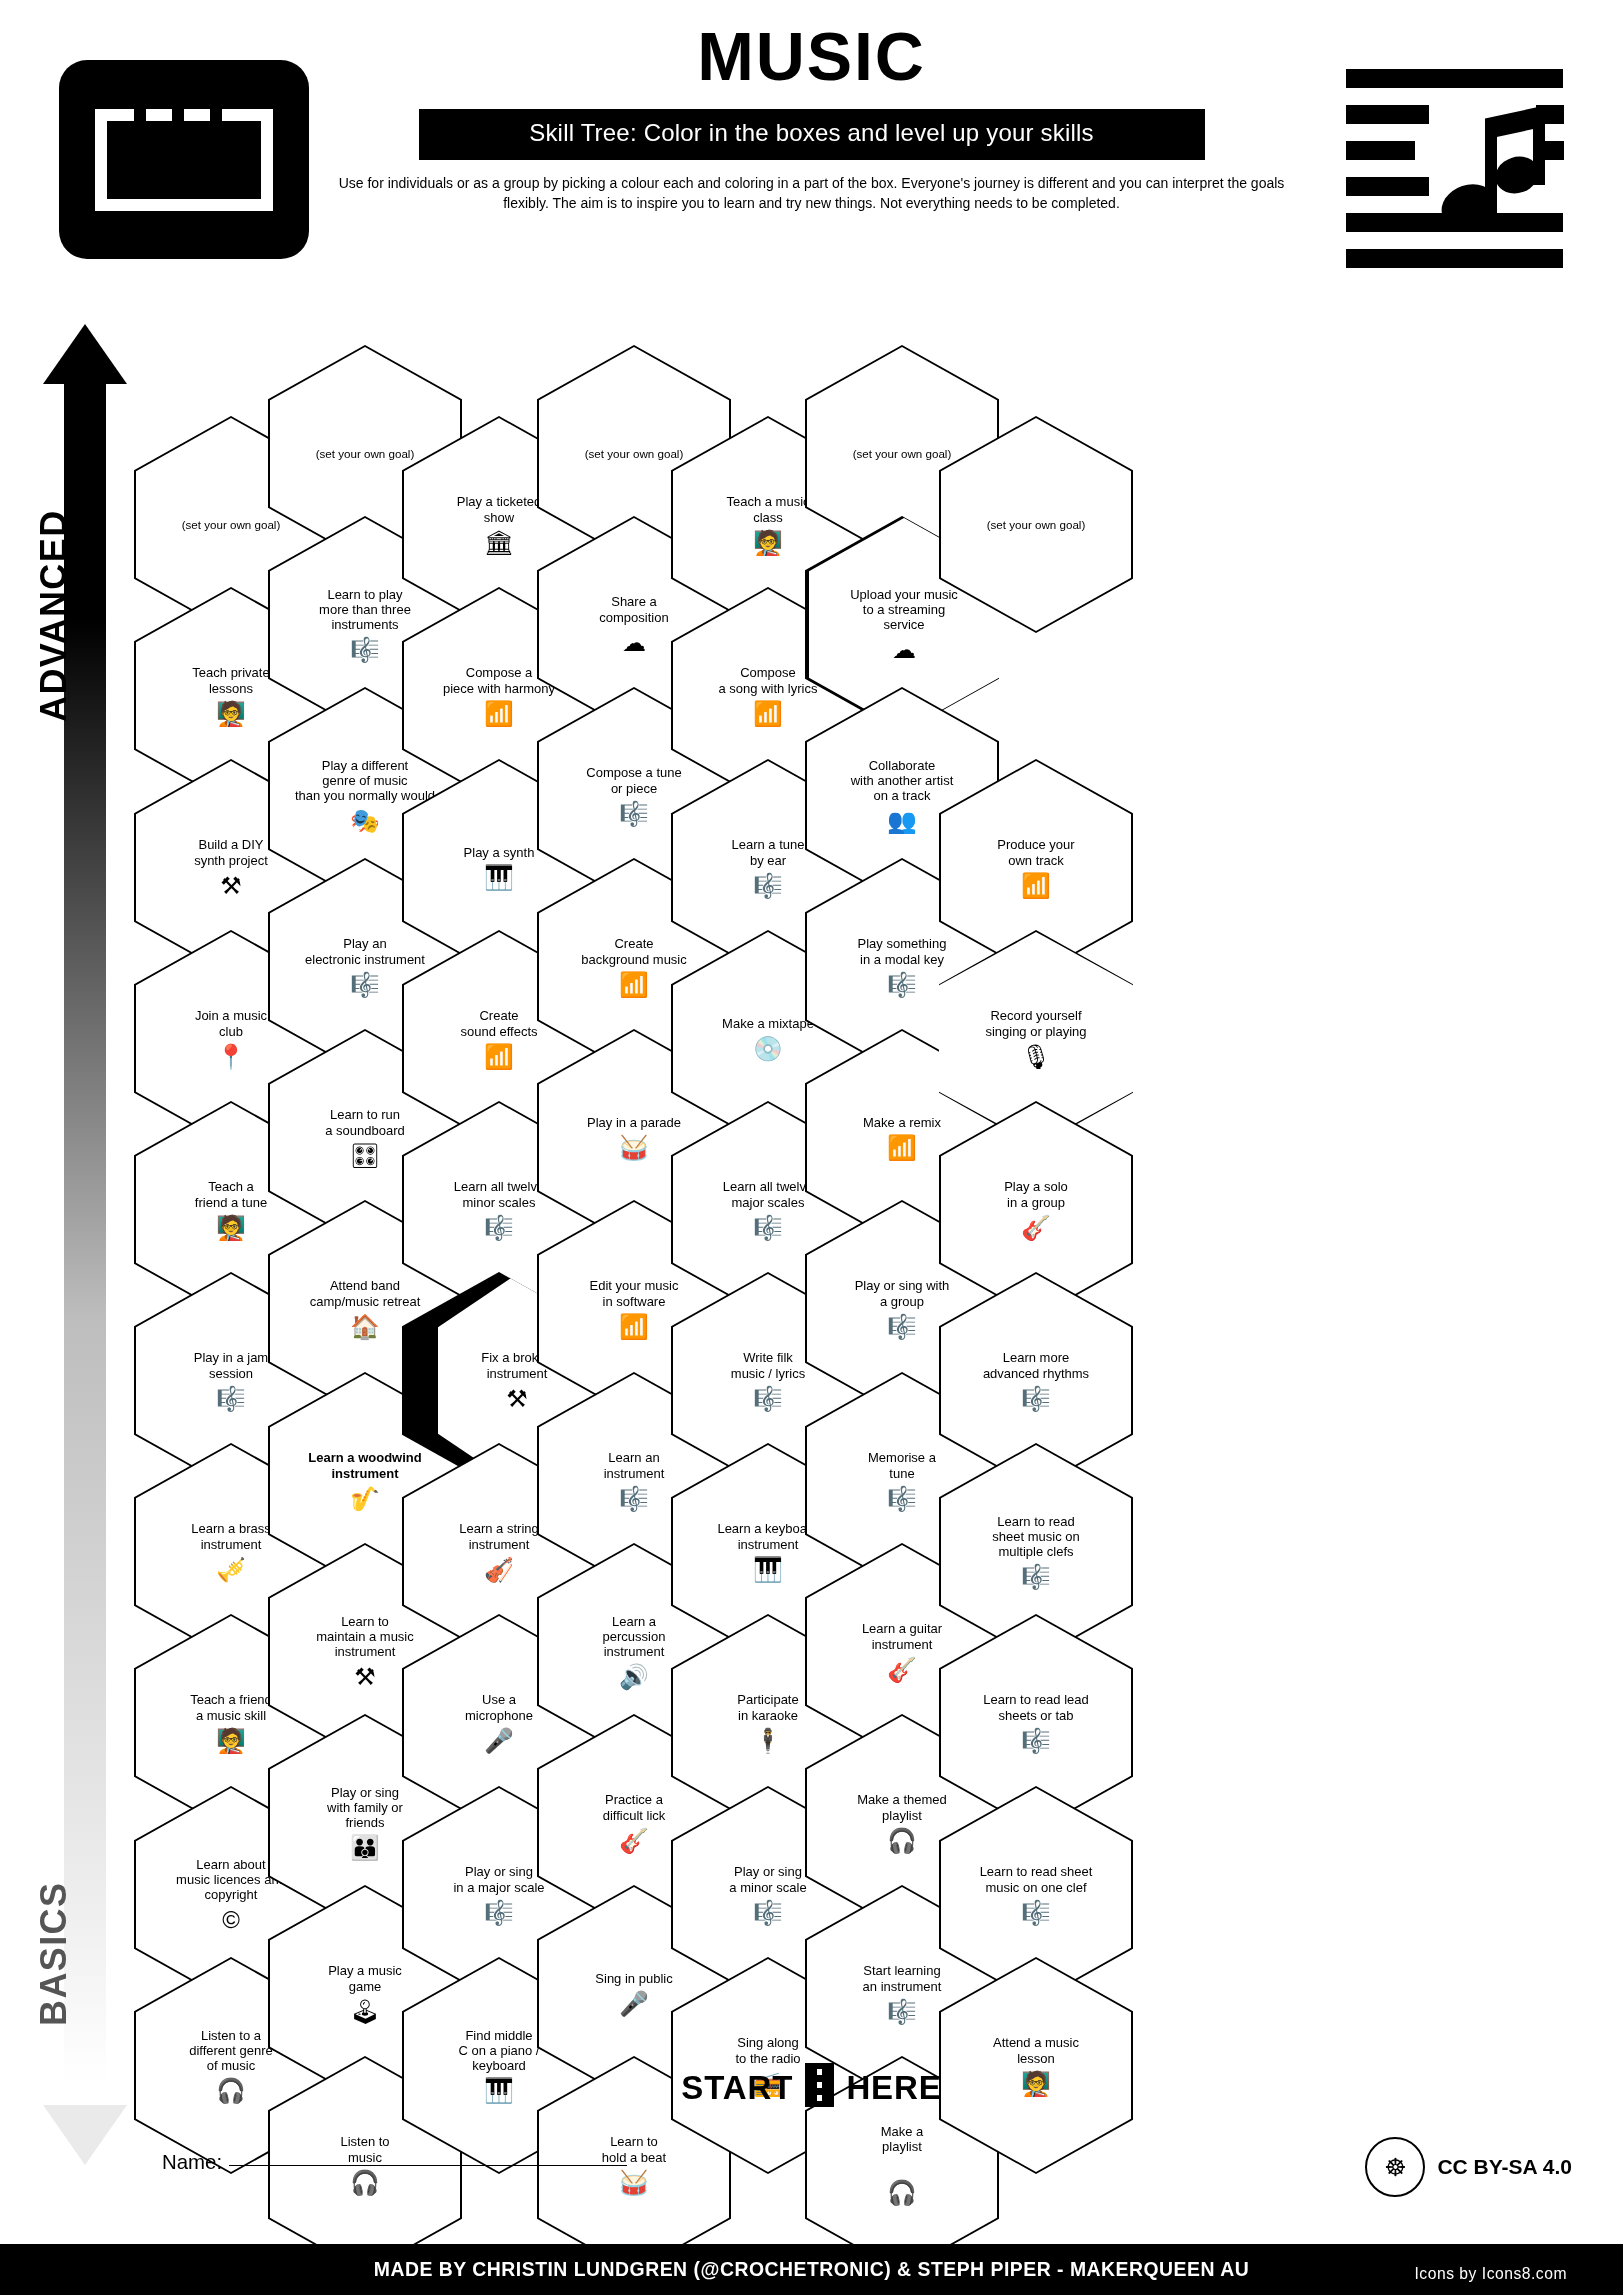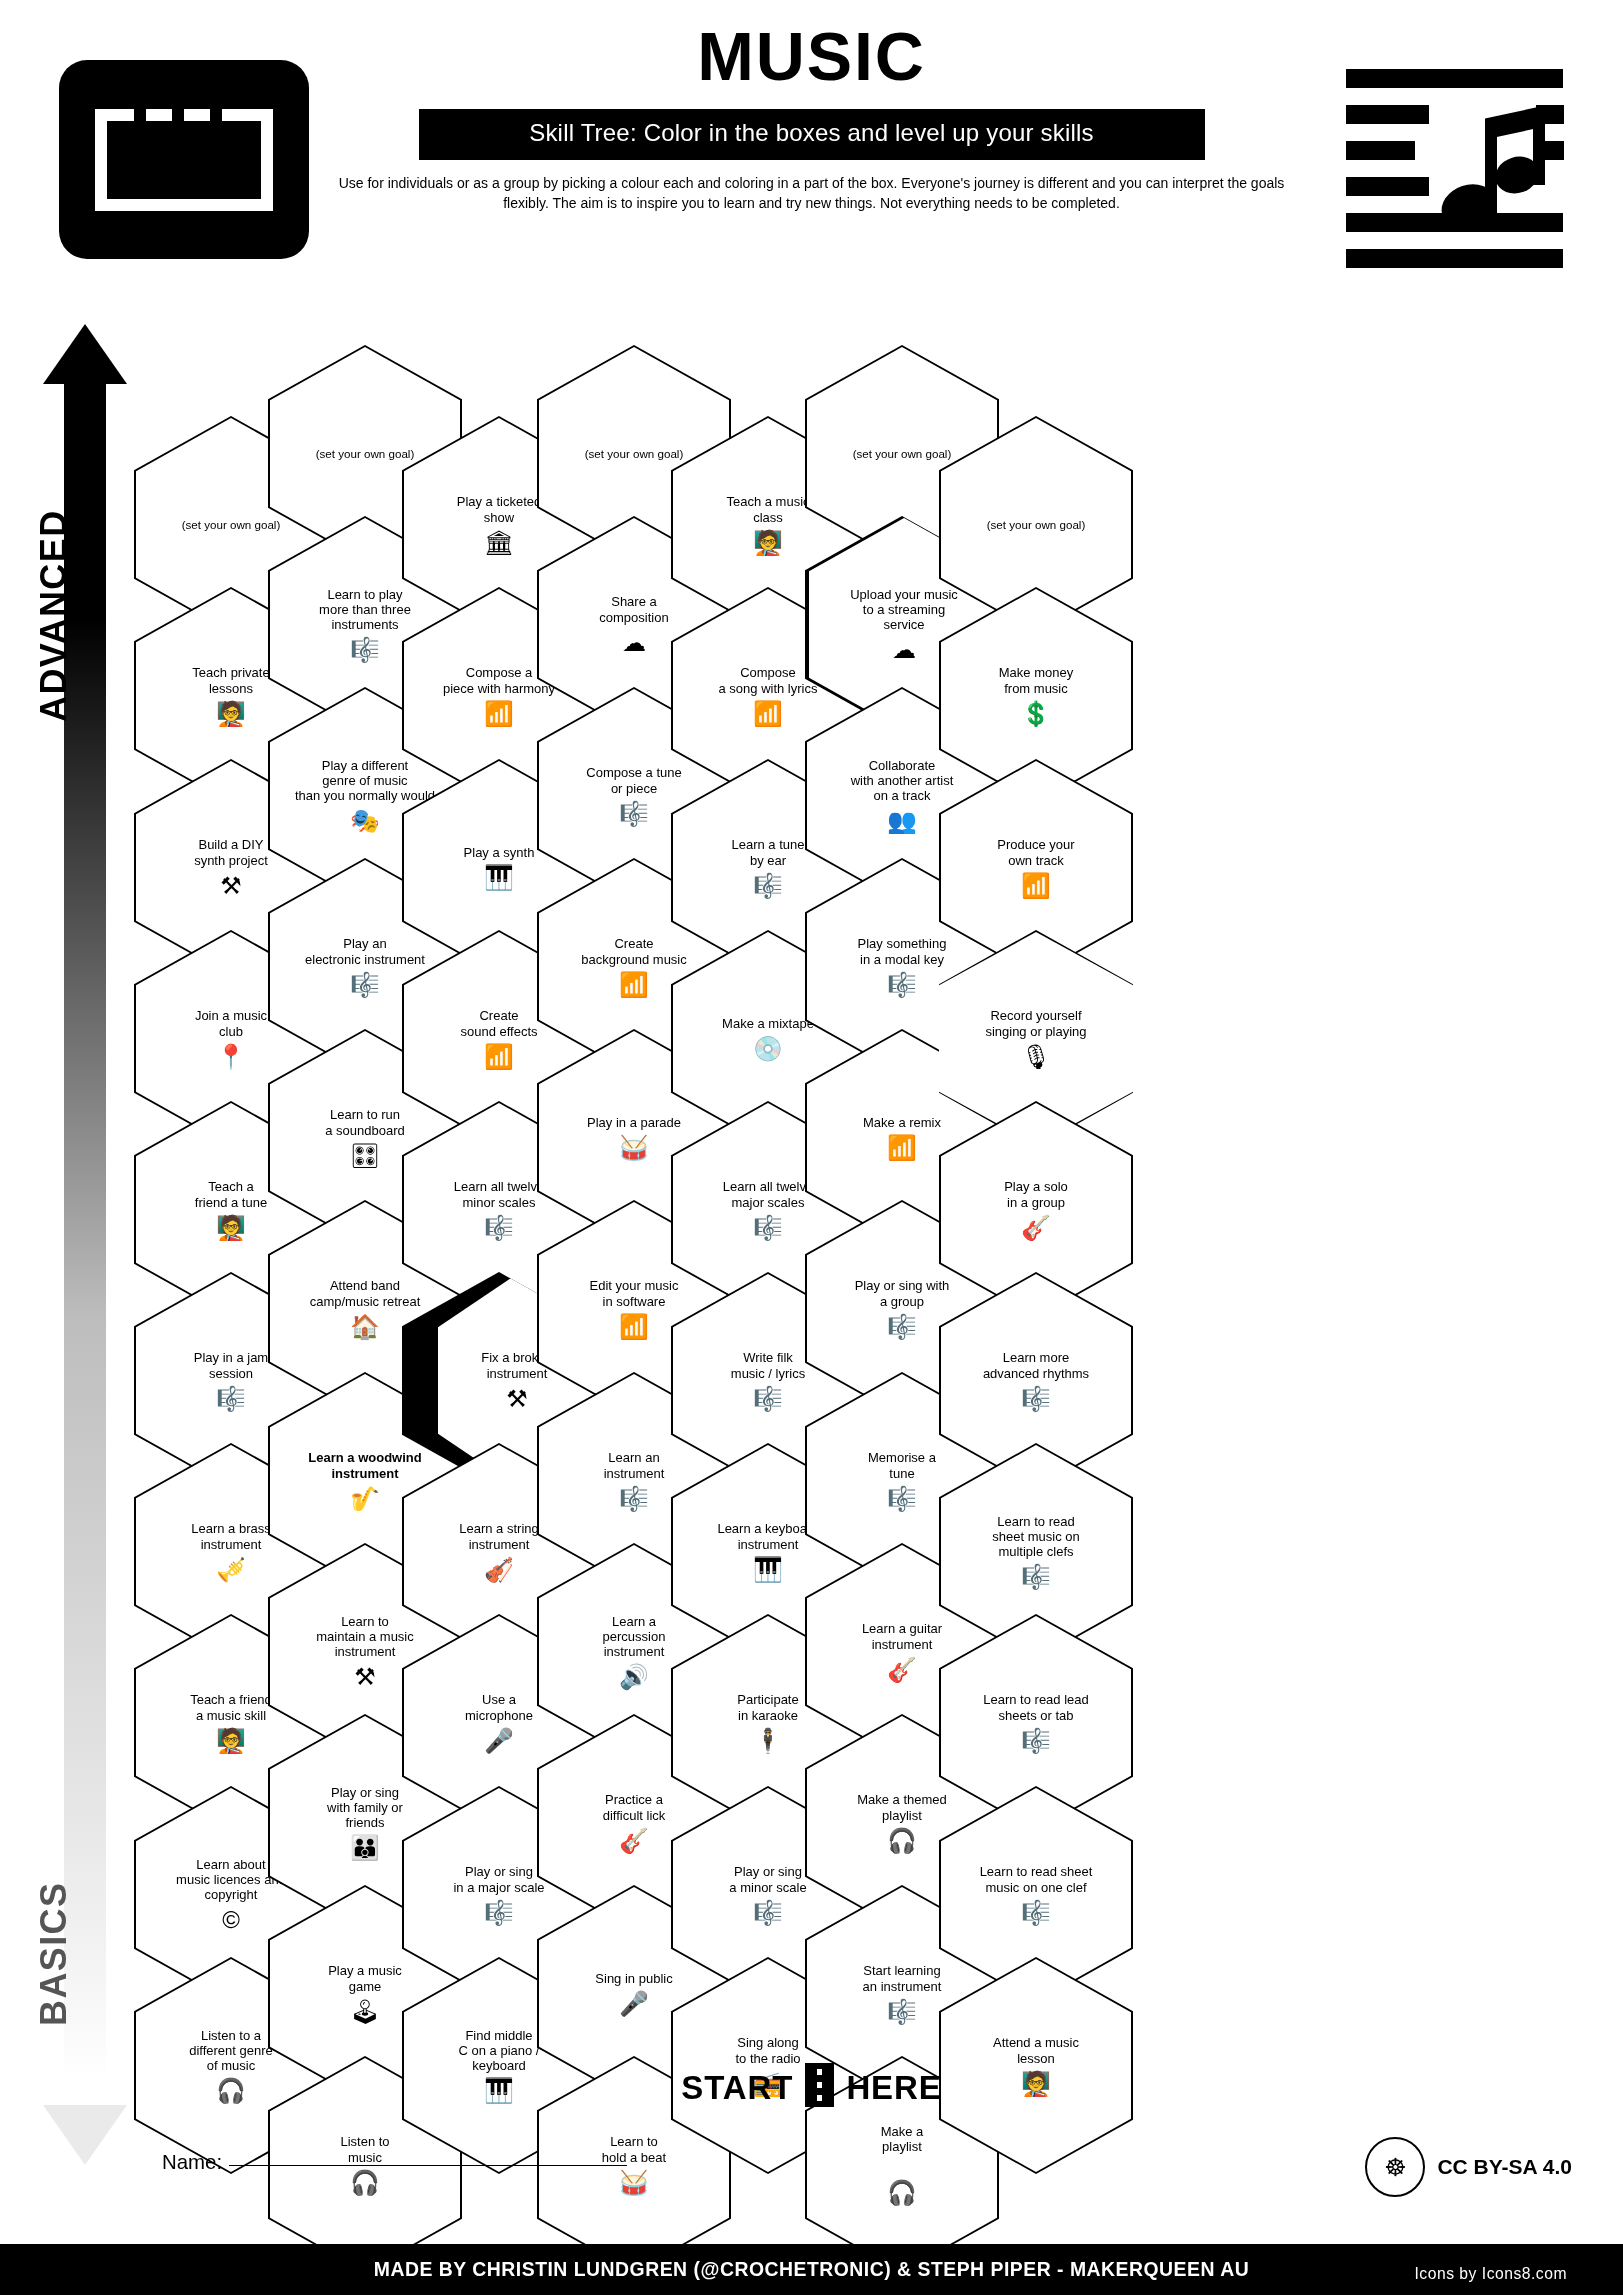--- a/index.html
+++ b/index.html
@@ -756,27 +756,20 @@
           <div class="label">Make a
 playlist</div>
           <div class="glyph">🎧</div>
         </div>
       </div>
       <div class="hex goal noicon" style="width: 194px; height: 217px; left: 939px; top: 120px;">
         <div class="inner" style="width: 190px; height: 213px;">
           <div class="label">(set your own goal)</div>
         </div>
       </div>
-      <div class="hex" style="width: 194px; height: 217px; left: 939px; top: 291px;">
-        <div class="inner" style="width: 190px; height: 213px;">
-          <div class="label">Make money
-from music</div>
-          <div class="glyph">💲</div>
-        </div>
-      </div>
       <div class="hex" style="width: 194px; height: 217px; left: 939px; top: 463px;">
         <div class="inner" style="width: 190px; height: 213px;">
           <div class="label">Produce your
 own track</div>
           <div class="glyph">📶</div>
         </div>
       </div>
       <div class="hex" style="width: 194px; height: 217px; left: 939px; top: 634px;">
         <div class="inner" style="width: 196px; height: 213px;">
           <div class="label">Record yourself

